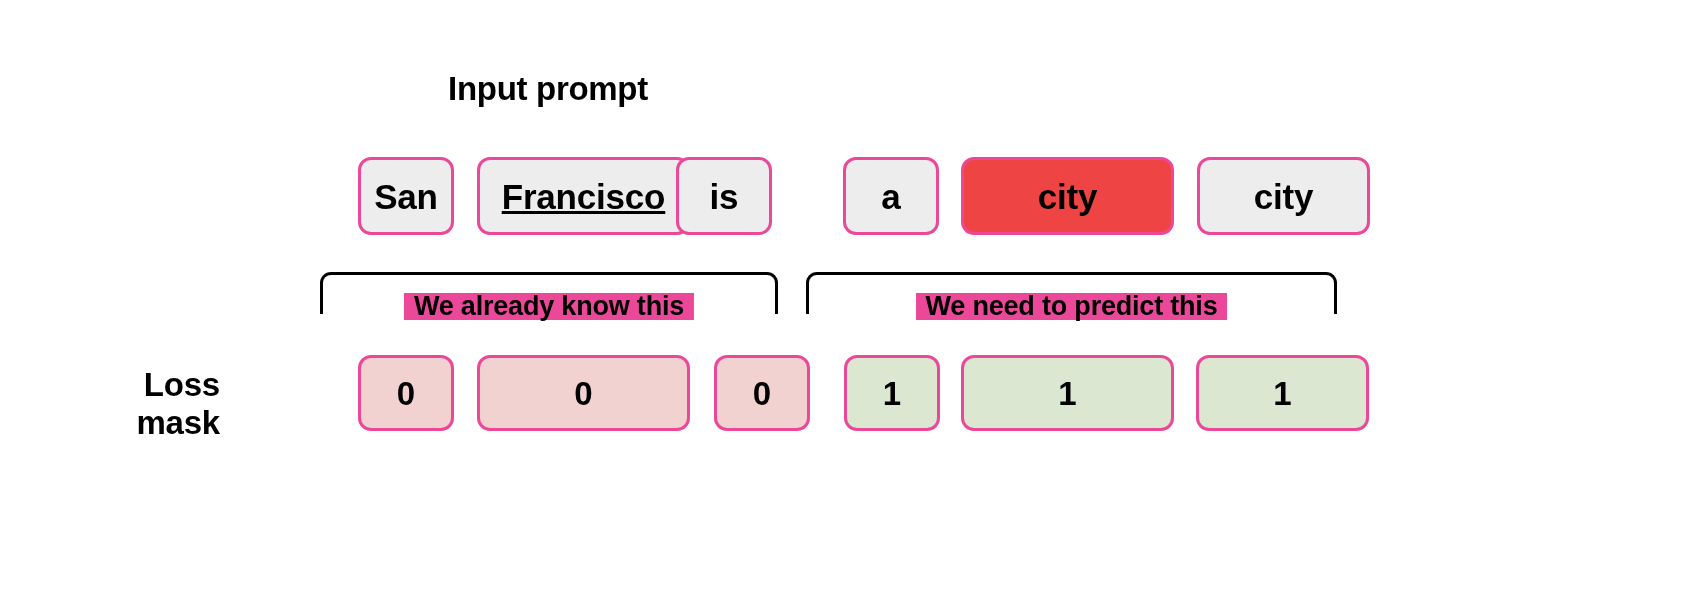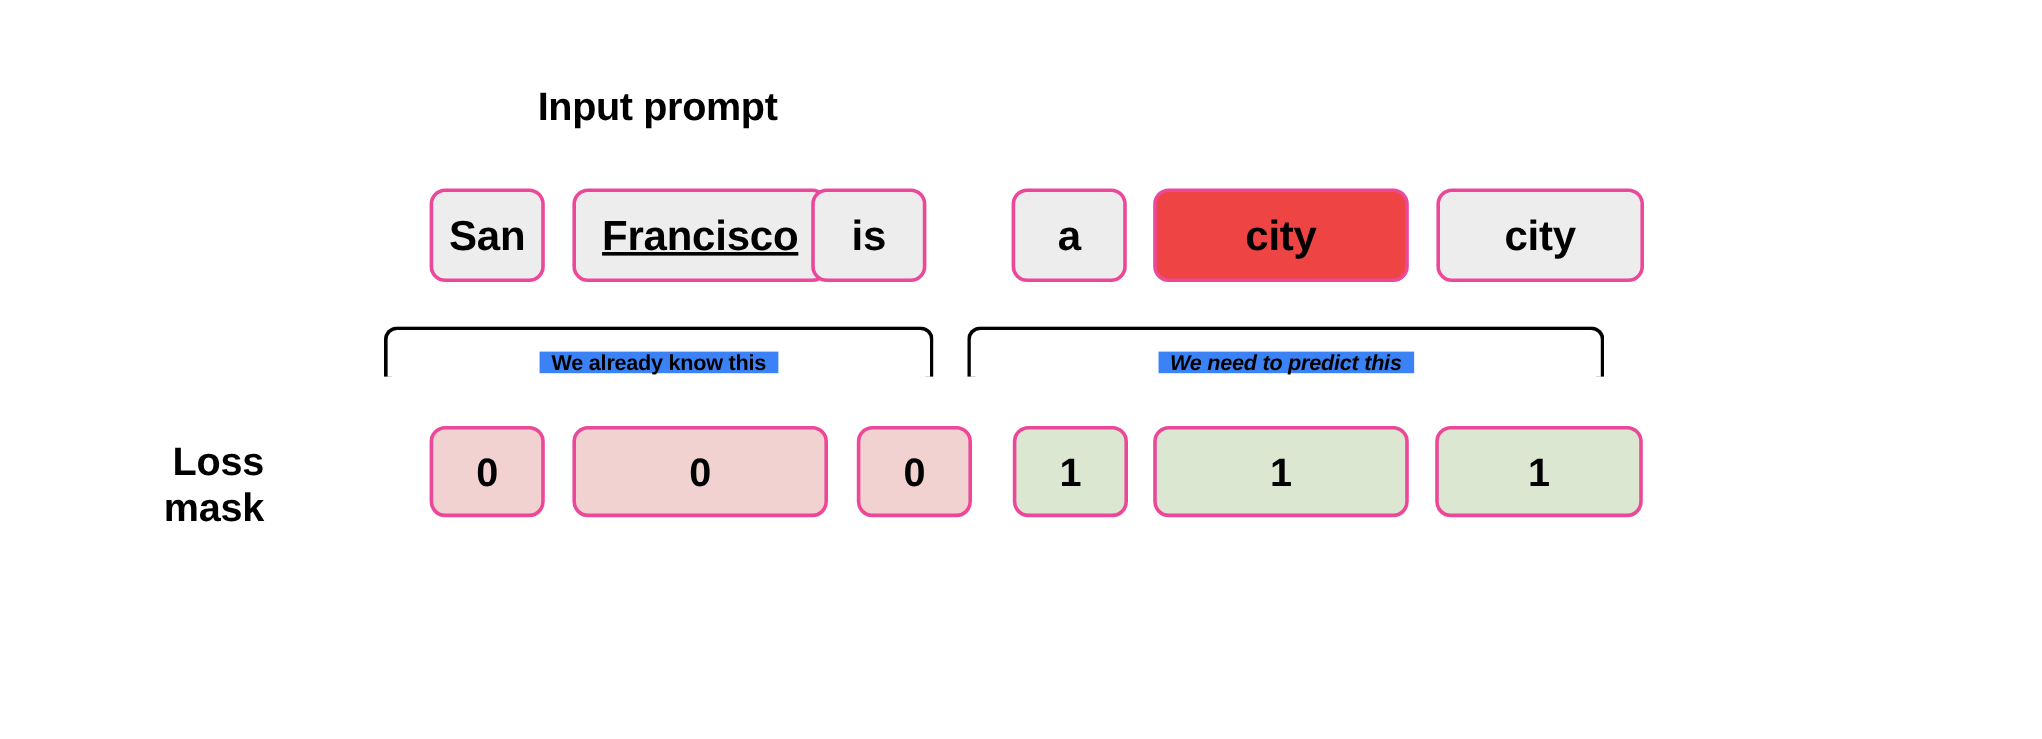--- a/index.html
+++ b/index.html
@@ -72,28 +72,28 @@
     box-sizing: border-box;
     border: 3px solid #000000;
     border-bottom: none;
     border-top-left-radius: 11px;
     border-top-right-radius: 11px;
     background: transparent;
   }
   .bracket-label {
     position: absolute;
     top: 293px;
-    font-size: 18px;
+    font-size: 27px;
     font-weight: 700;
     letter-spacing: -0.2px;
     white-space: nowrap;
     text-align: center;
     transform: translateX(-50%);
     line-height: 1;
-    background: #3b82f6;
+    background: #ec4899;
     padding: 0 10px;
   }
 
   
   #loss-mask-label {
     position: absolute;
     right: 1482px;   
     top: 366px;
     width: 260px;
     text-align: right;
@@ -117,21 +117,21 @@
     <div class="token-box" style="left: 643px; width: 96px; background: rgb(237, 237, 237);">is</div>
     <div class="token-box" style="left: 810px; width: 96px; background: rgb(237, 237, 237);">a</div>
     <div class="token-box" style="left: 928px; width: 213px; background: #ef4444;">city</div>
     <div class="token-box" style="left: 1164px; width: 173px; background: rgb(237, 237, 237);">city</div>
   </div>
 
   <div id="bracket-group">
     <div class="bracket" style="left: 320px; width: 458px;"></div>
     <div class="bracket" style="left: 806px; width: 531px;"></div>
     <div class="bracket-label" style="left: 549px;">We already know this</div>
-    <div class="bracket-label" style="left: 1071.5px; font-style: italic;">We need to predict this</div>
+    <div class="bracket-label" style="left: 1071.5px;">We need to predict this</div>
   </div>
 
   <div id="loss-mask-label">
     <span>Loss</span>
     <span>mask</span>
   </div>
 
   <div id="mask-row">
     <div class="mask-box" style="left: 325px; width: 96px; background: rgb(241, 210, 209);">0</div>
     <div class="mask-box" style="left: 444px; width: 213px; background: rgb(241, 210, 209);">0</div>

